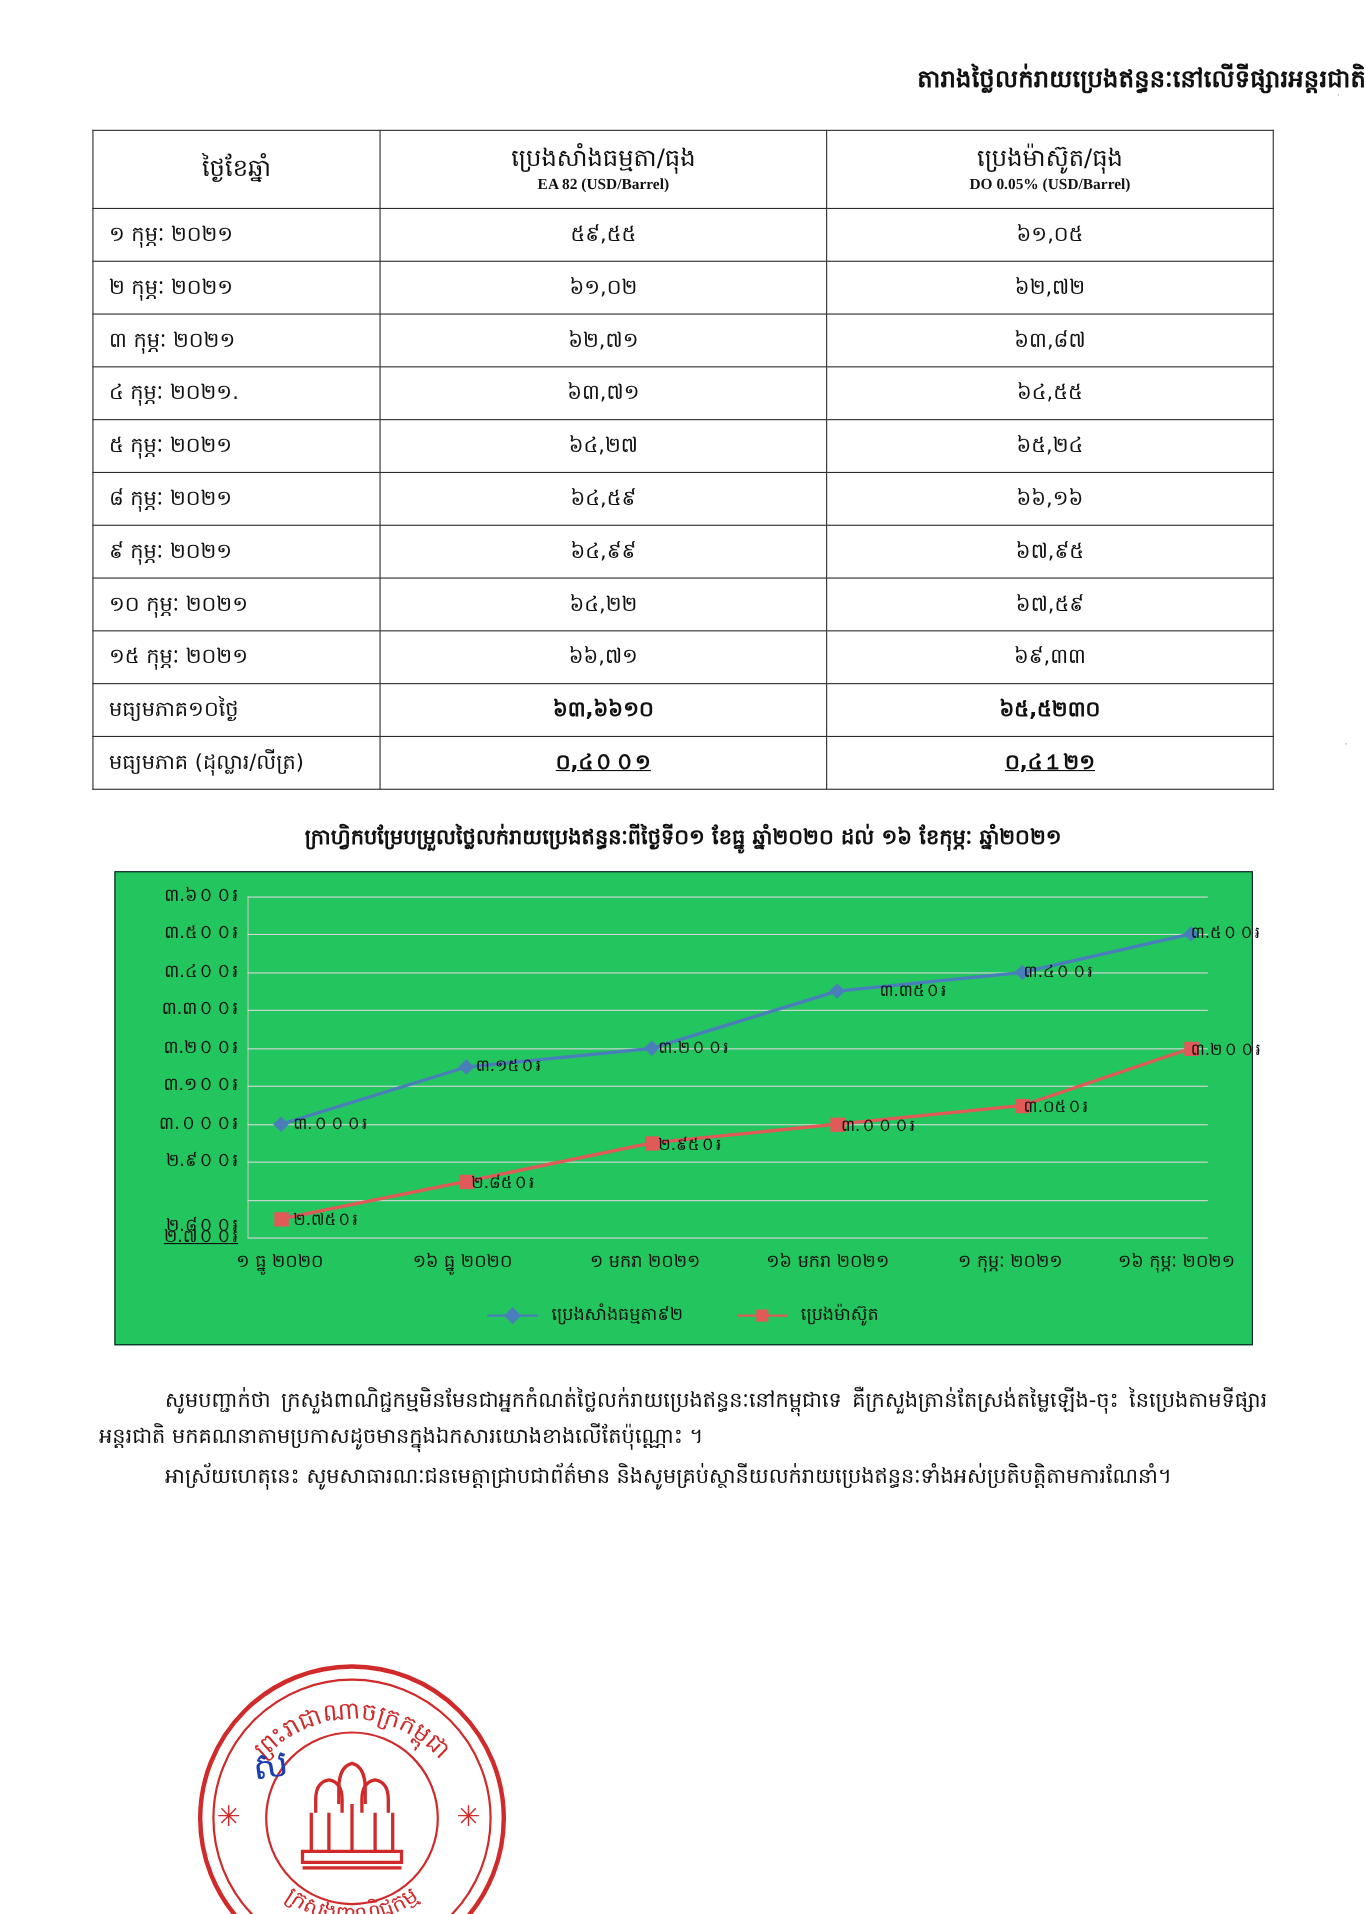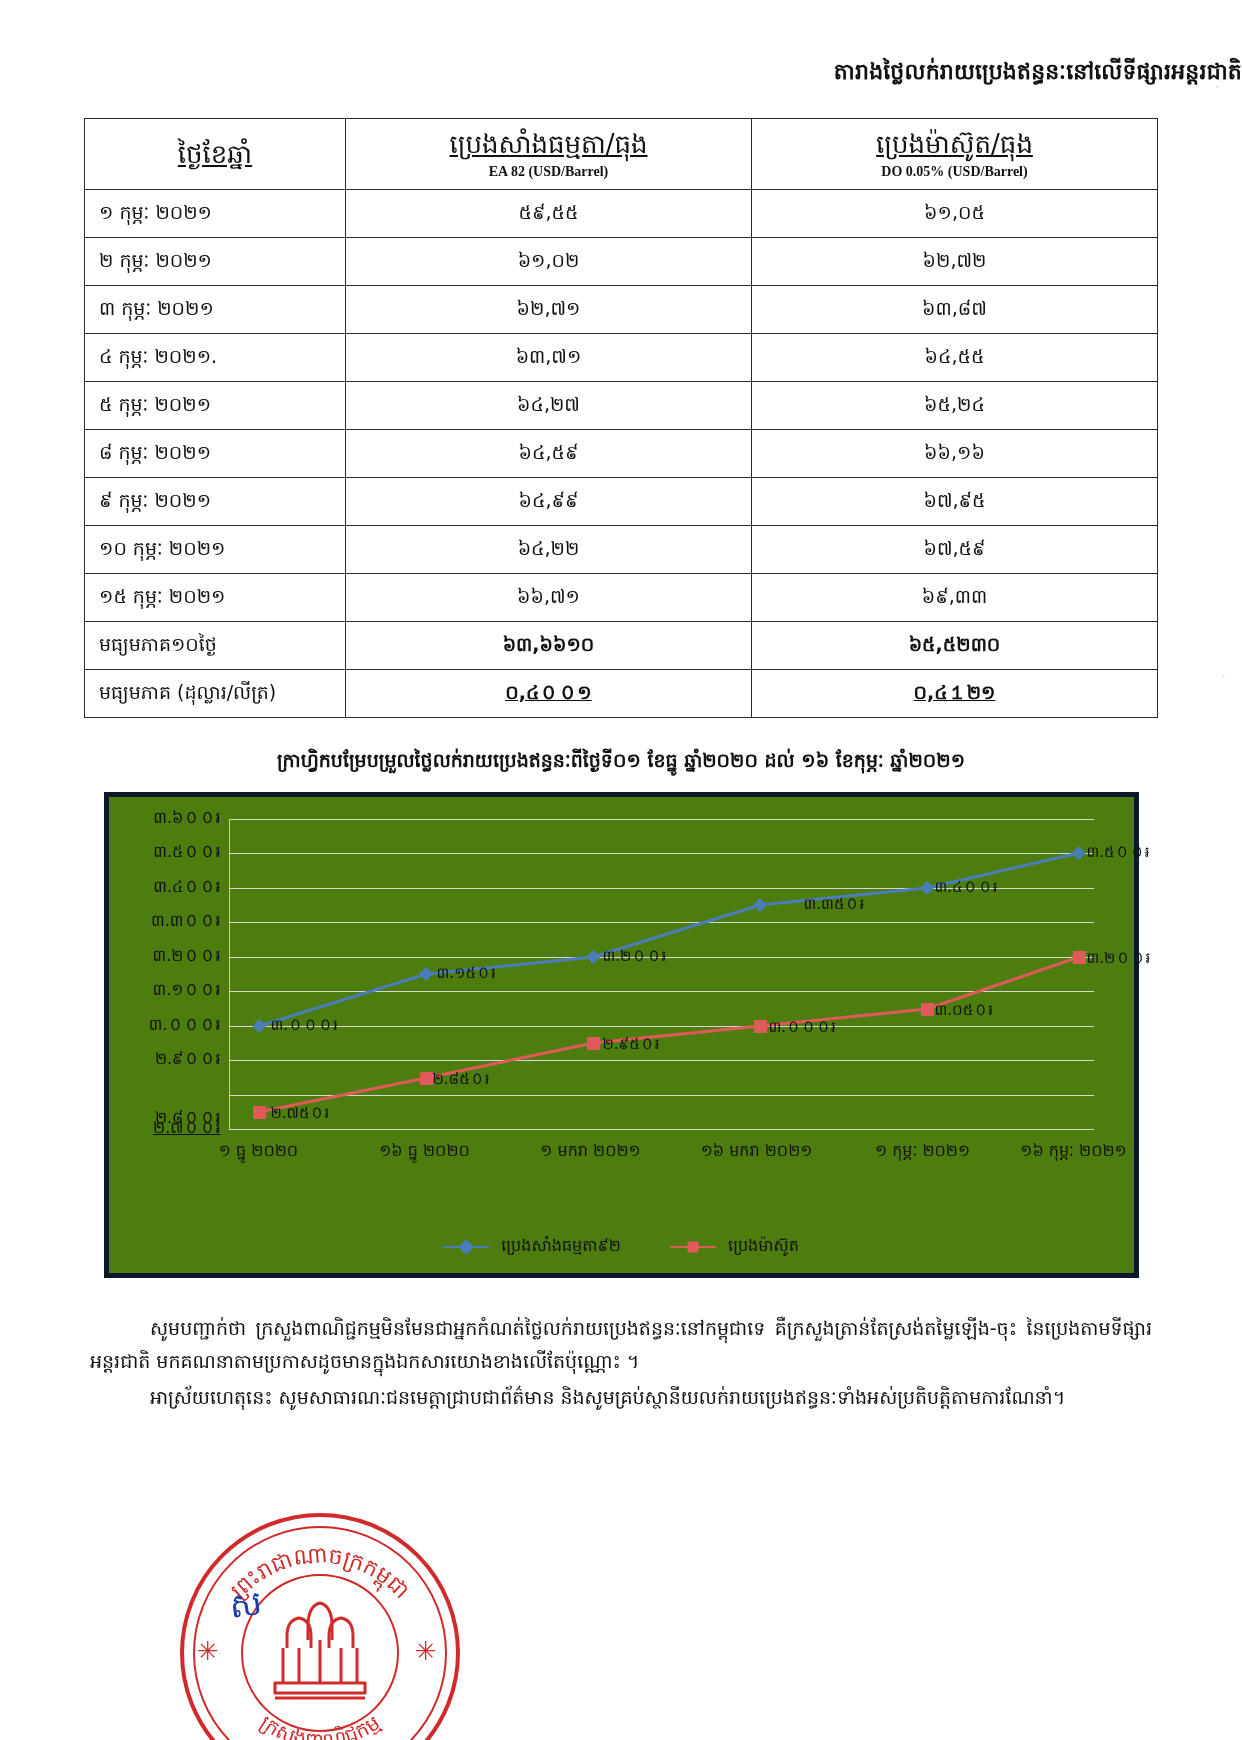--- a/index.html
+++ b/index.html
@@ -41,24 +41,23 @@
     border: 1px solid #2b2b2b;
     padding: 0;
     vertical-align: middle;
   }
   .price-table thead th {
     height: 70px;
     text-align: center;
     font-weight: normal;
   }
   .th-main {
-    font-size: 26px;
+    font-size: 22px;
     display: block;
     line-height: 1.25;
-    text-decoration: underline;
   }
   .th-sub {
     font-size: 14px;
     font-weight: bold;
     display: block;
     margin-top: 3px;
     font-family: "Liberation Serif", serif;
   }
   .col-date { width: 260px; }
   .col-gas  { width: 405px; }
@@ -87,25 +86,25 @@
   
   .chart-title {
     text-align: center;
     font-size: 19px;
     font-weight: bold;
     margin: 30px 0 0 0;
   }
   .chart-box {
     position: relative;
     width: 1035px;
-    height: 486px;
+    height: 431px;
     margin: 16px auto 0 auto;
-    border: 5px solid #0f172a;
+    border: 1px solid #0f172a;
     box-sizing: border-box;
-    background: #4d7c0f;
+    background: #22c55e;
   }
   .plot {
     position: absolute;
     left: 120px;
     top: 22px;
     right: 40px;
     height: 310px;
   }
   .gridline {
     position: absolute;

